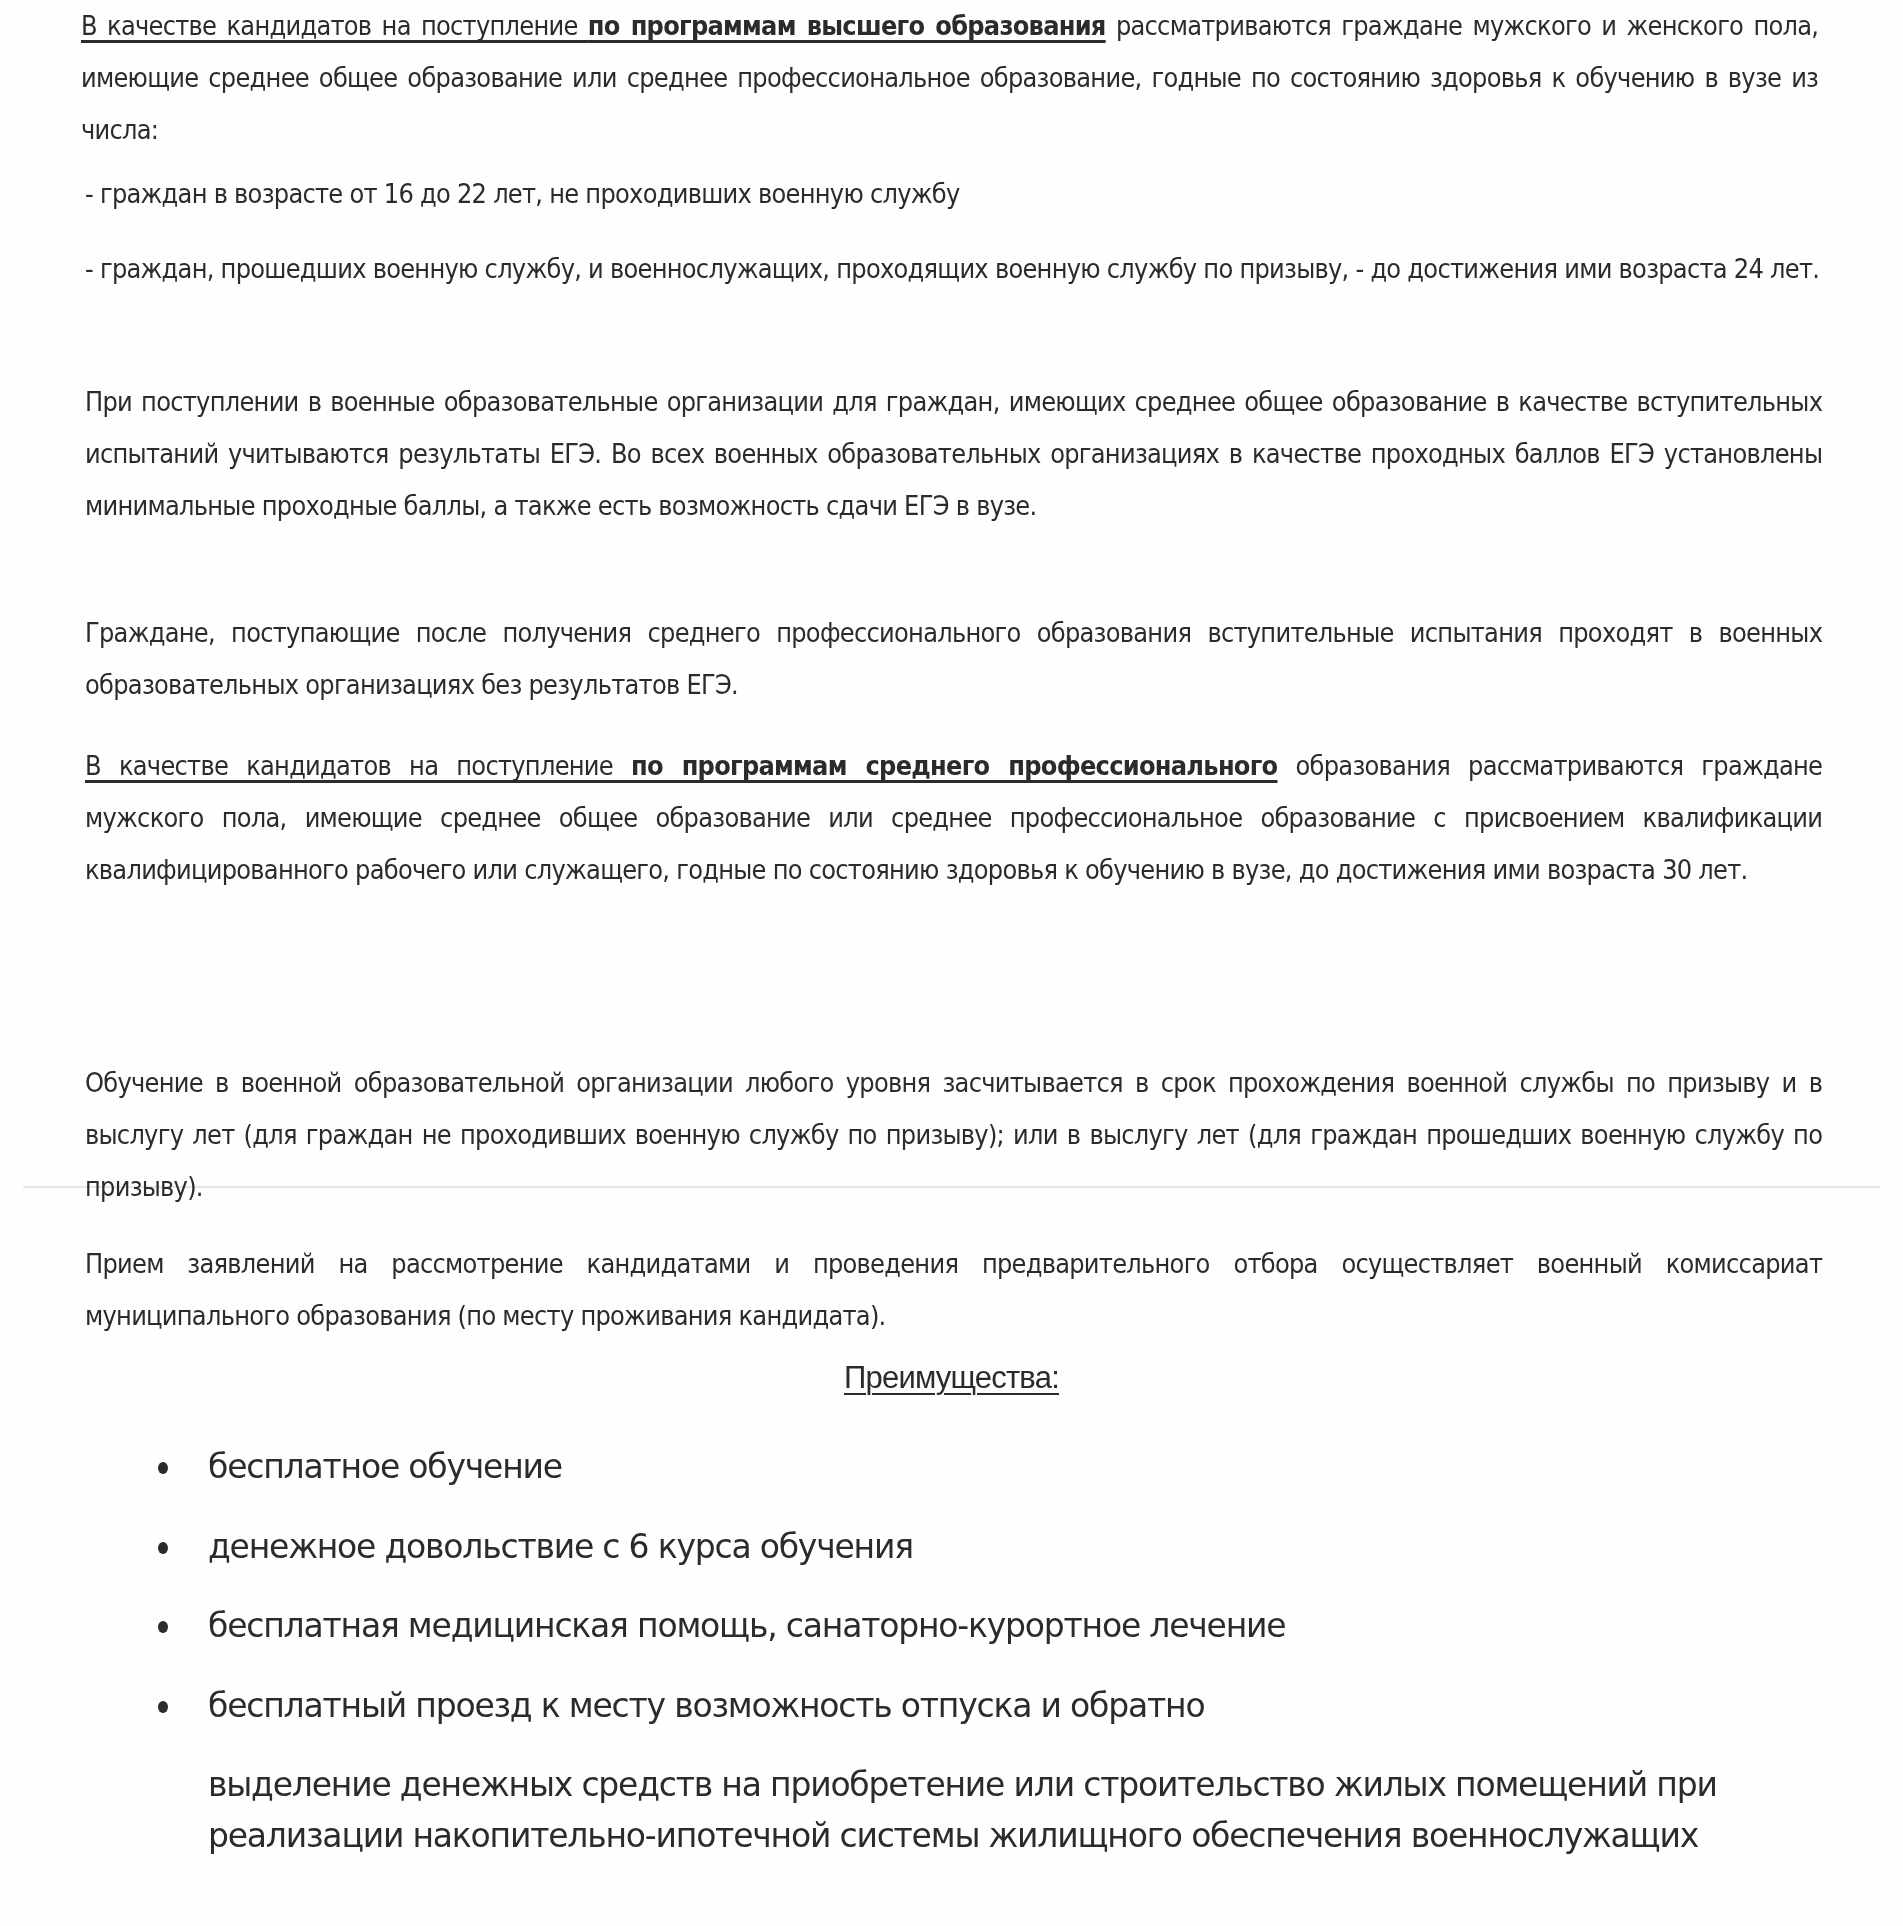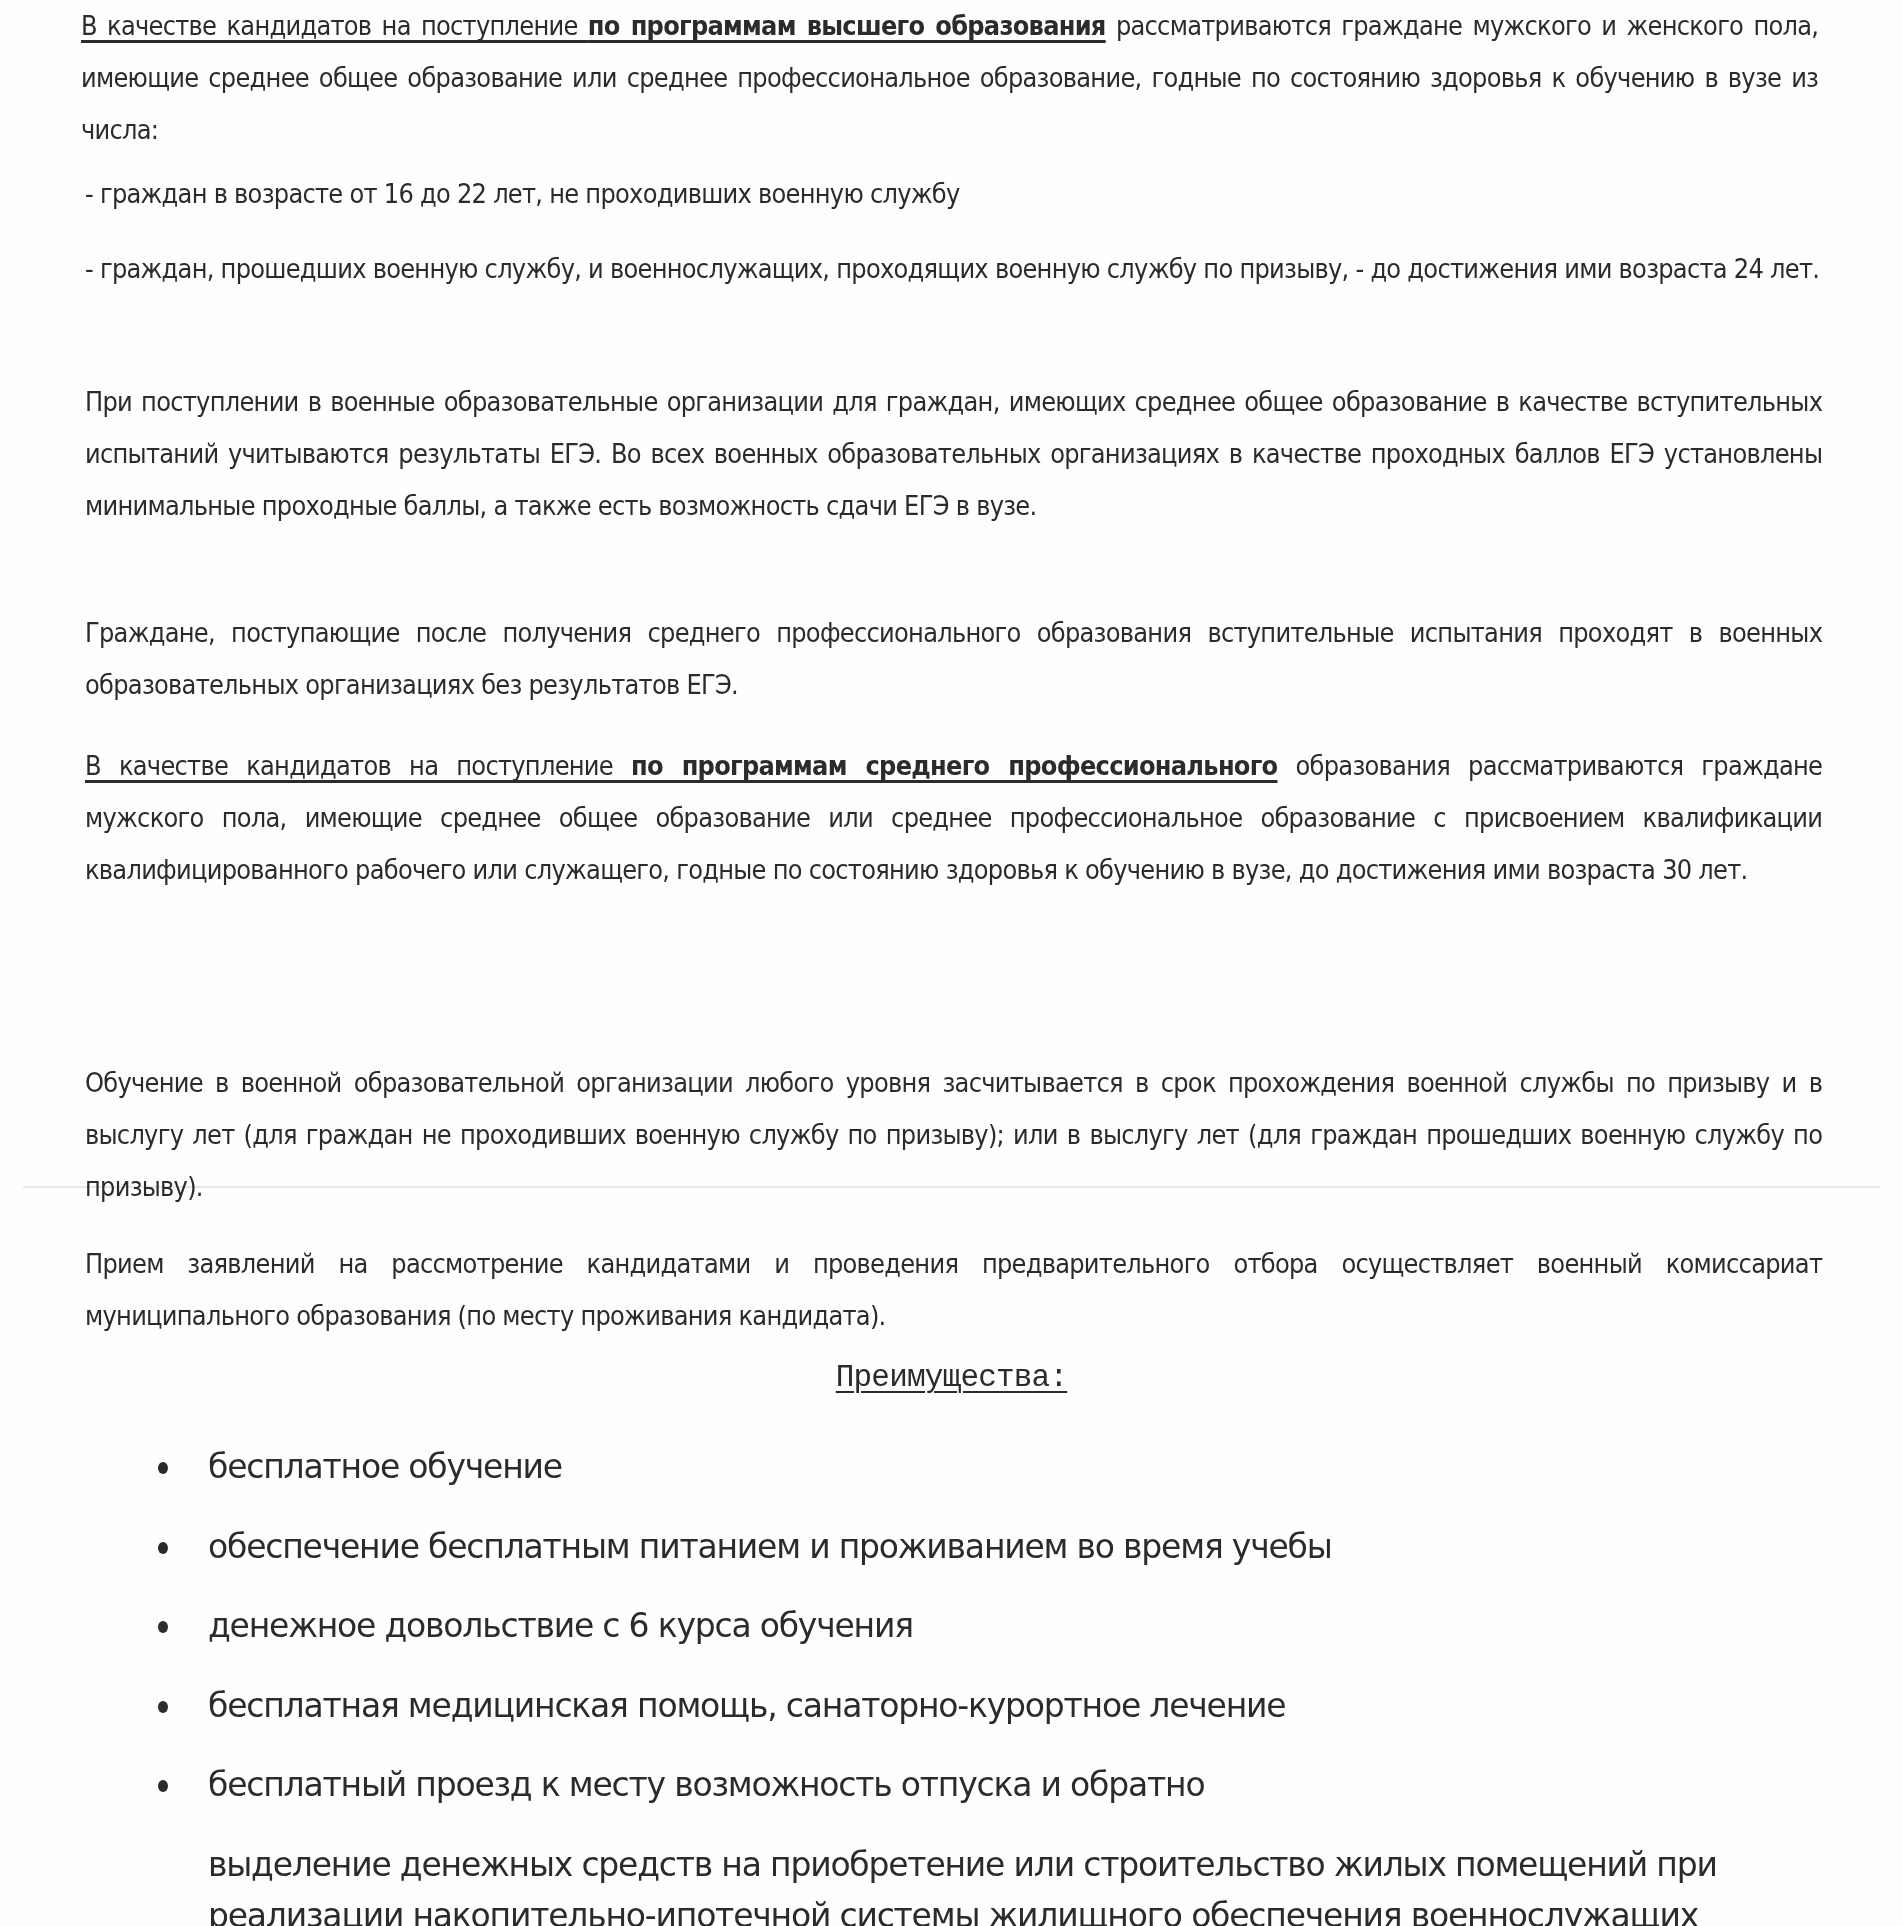--- a/index.html
+++ b/index.html
@@ -48,21 +48,21 @@
     #p6 { top: 740px; }
     #p7 { top: 1057px; }
     #p8 { top: 1238px; }
 
     #adv-heading {
       position: absolute;
       top: 1360px;
       left: 0;
       width: 1903px;
       text-align: center;
-      font-family: Liberation Mono, monospace;
+      font-family: Liberation Sans, sans-serif;
       font-size: 31px;
       letter-spacing: -0.8px;
     }
     #adv-heading span {
       text-decoration: underline;
       text-decoration-thickness: 2.3px;
       text-underline-offset: 5.4px;
     }
 
     .adv-list {
@@ -141,21 +141,20 @@
   <div id="p8" class="block sans">
     <p>Прием заявлений на рассмотрение кандидатами и проведения предварительного отбора осуществляет военный комиссариат муниципального образования (по месту проживания кандидата).</p>
   </div>
 
   <div id="adv-heading">
     <span>Преимущества:</span>
   </div>
 
   <ul class="adv-list">
     <li><span class="bullet"></span><span>бесплатное обучение</span></li>
-    <li><span class="bullet"></span><span>обеспечение бесплатным питанием и проживанием во время учебы</span></li>
     <li><span class="bullet"></span><span>денежное довольствие с 6 курса обучения</span></li>
     <li><span class="bullet"></span><span>бесплатная медицинская помощь, санаторно-курортное лечение</span></li>
     <li><span class="bullet"></span><span>бесплатный проезд к месту возможность отпуска и обратно</span></li>
     <li><span>выделение денежных средств на приобретение или строительство жилых помещений при реализации накопительно-ипотечной системы жилищного обеспечения военнослужащих</span></li>
 
   </ul>
 
 </div>
 
 

